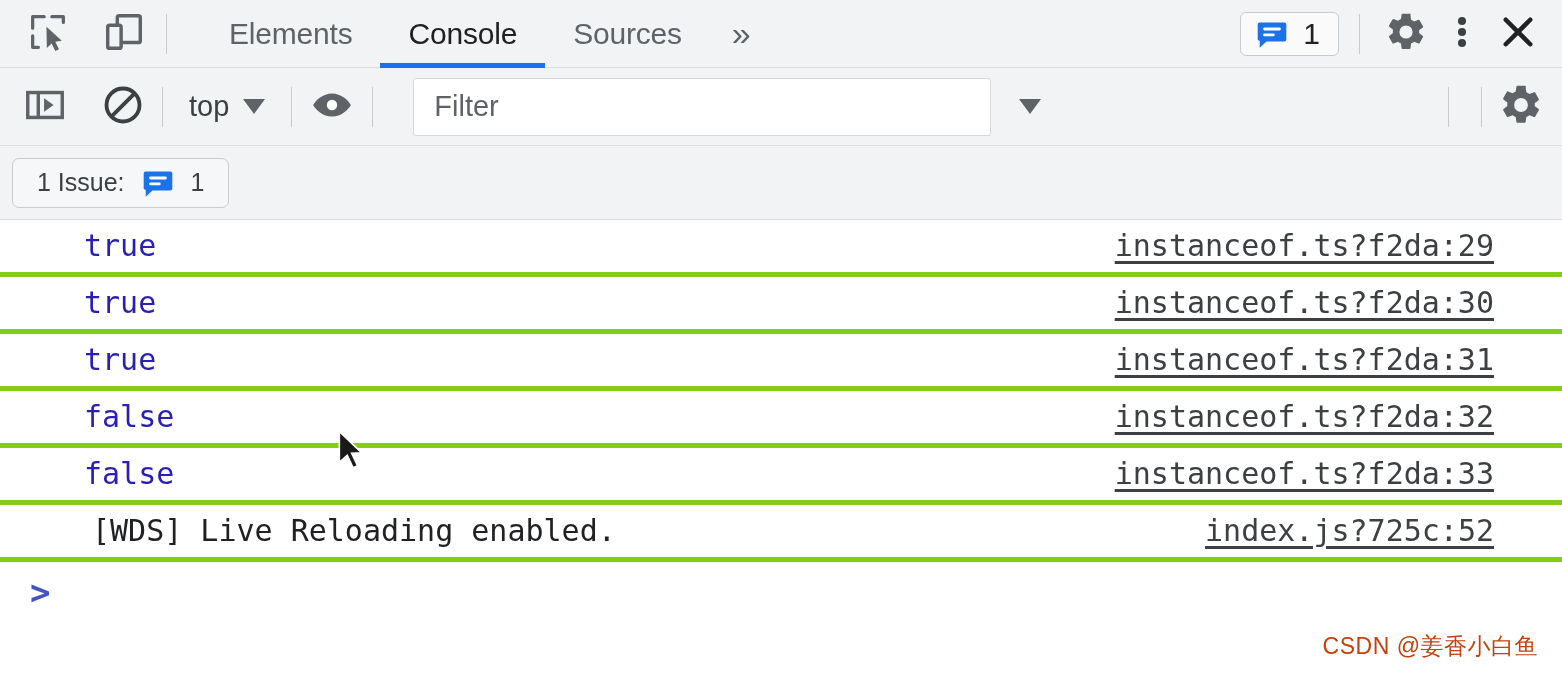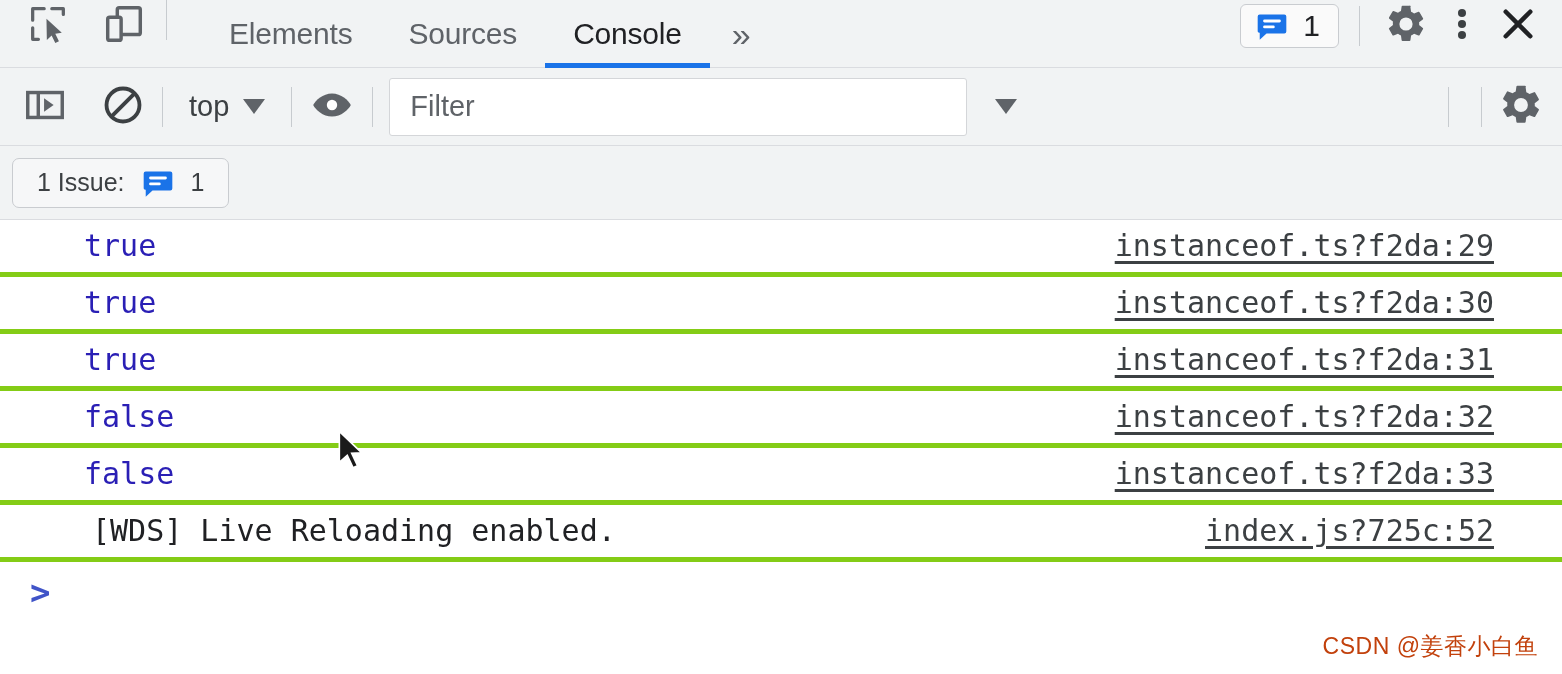--- a/index.html
+++ b/index.html
@@ -19,21 +19,21 @@
     overflow: hidden;
     box-sizing: border-box;
   }
 
   
   .tabbar {
     position: relative;
     height: 68px;
     background: #f1f3f4;
     display: flex;
-    align-items: flex-start;
+    align-items: center;
     border-bottom: 1px solid #dadce0;
     box-sizing: border-box;
   }
   .tb-icons {
     display: flex;
     align-items: center;
     padding-left: 22px;
     gap: 24px;
   }
   .icon-btn {
@@ -146,20 +146,21 @@
     height: 0;
     border-left: 11px solid transparent;
     border-right: 11px solid transparent;
     border-top: 15px solid #5f6368;
     flex: none;
   }
   .filter-input {
     flex: none;
     width: 578px;
     height: 58px;
+    margin-left: 24px;
     background: #ffffff;
     border: 1px solid #d4d6d9;
     border-radius: 3px;
     display: flex;
     align-items: center;
     padding: 8px 20px;
     box-sizing: border-box;
     cursor: text;
   }
   .filter-placeholder {
@@ -316,25 +317,25 @@
         </span>
       </div>
     </div>
 
     <div class="vsep"></div>
 
     <div class="tabs">
       <div class="tab">
         <span>Elements</span>
       </div>
+      <div class="tab active">
+        <span>Console</span>
+      </div>
       <div class="tab">
         <span>Sources</span>
-      </div>
-      <div class="tab active">
-        <span>Console</span>
       </div>
       <div class="tab more">
         <span>»</span>
       </div>
     </div>
 
     <div class="tb-right">
       <div class="issues-chip">
         <span class="bubble">
           <svg width="34" height="30" viewBox="0 0 24 22" aria-hidden="true">

